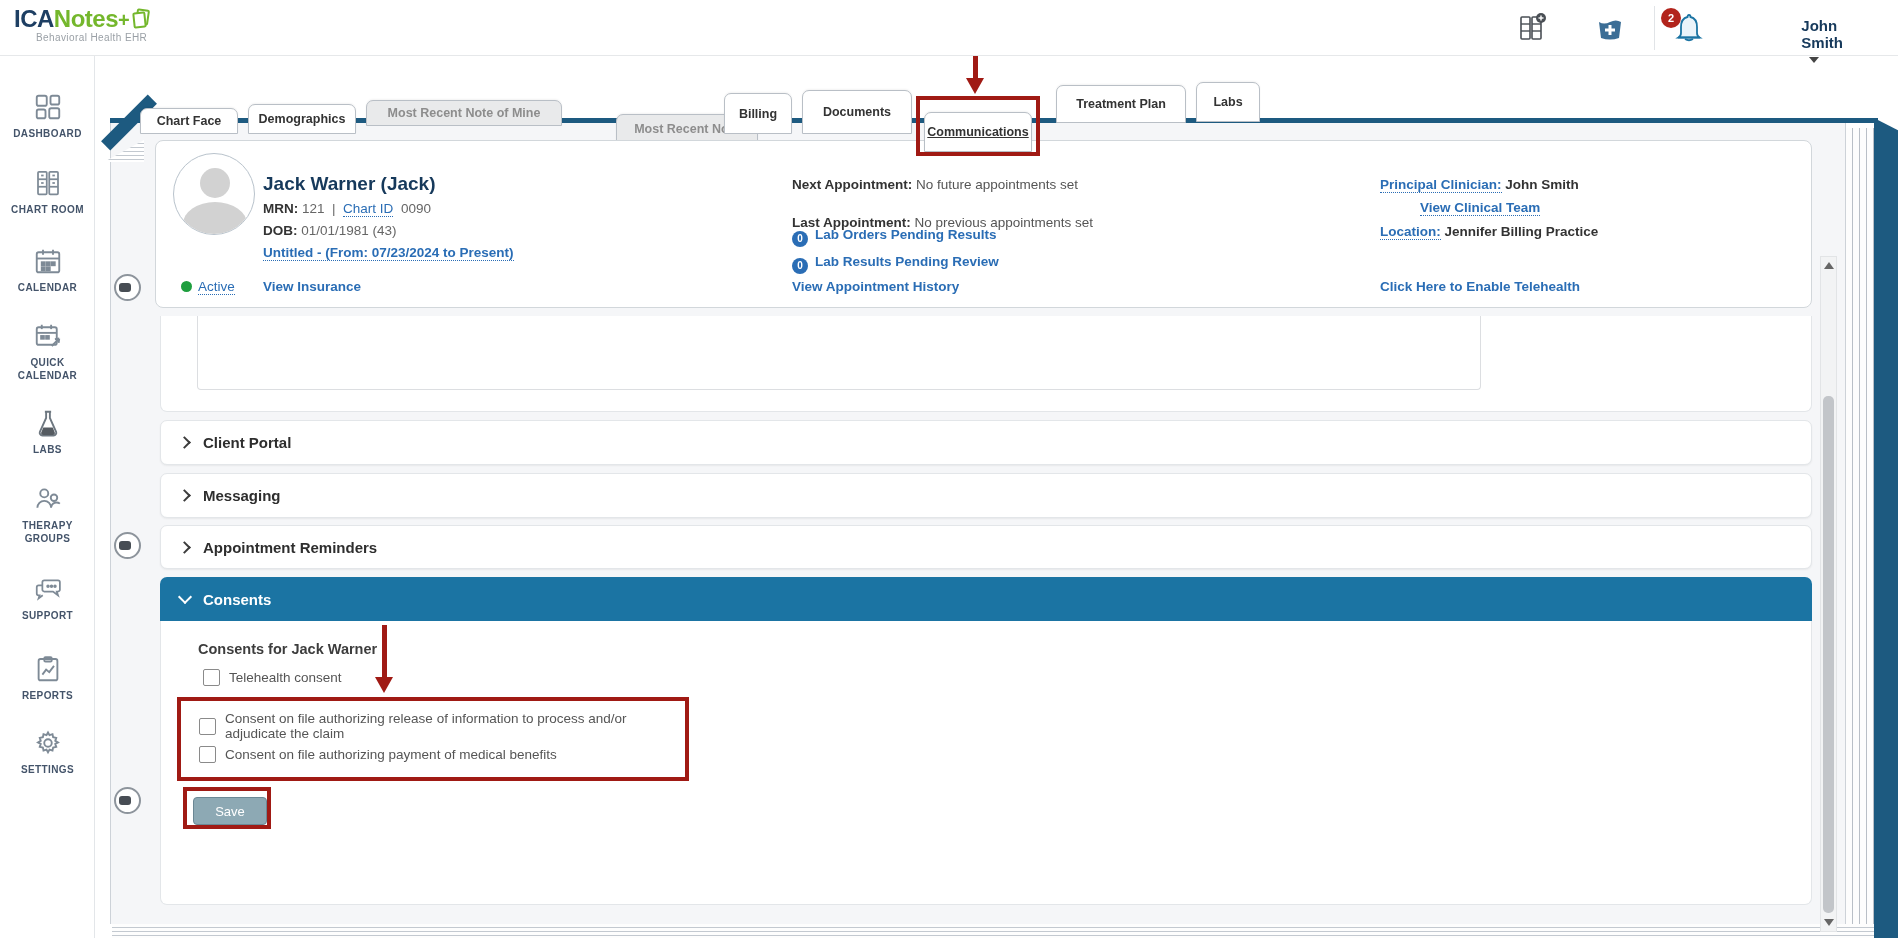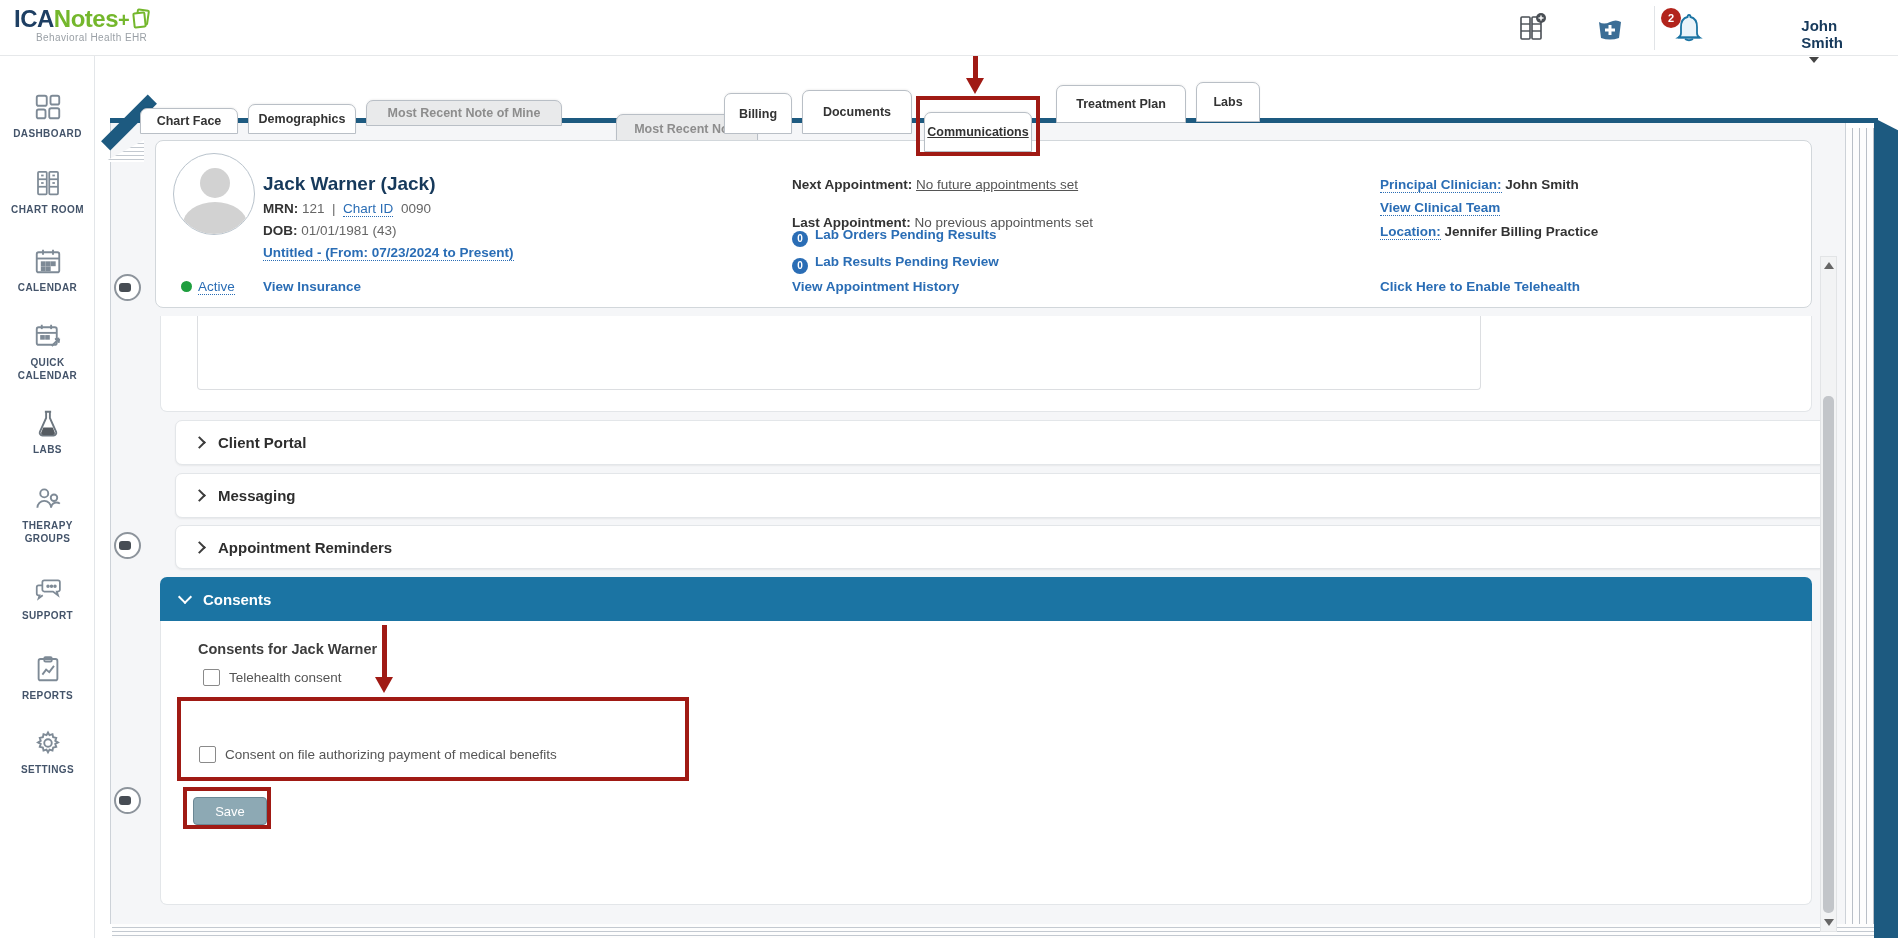--- a/index.html
+++ b/index.html
@@ -78,21 +78,21 @@
   
   .sbar { position:absolute; left:1820px; top:256px; width:17px; height:676px; background:#f2f3f4; border:1px solid #e2e4e6; z-index:9; }
   .sarrow { position:absolute; left:3px; width:0; height:0; border-left:5px solid transparent; border-right:5px solid transparent; }
   .sarrow.up { top:5px; border-bottom:7px solid #666; }
   .sarrow.down { bottom:5px; border-top:7px solid #666; }
   .sthumb { position:absolute; left:2px; top:139px; width:11px; height:517px; background:#c2c5c9; border-radius:5px; }
 
   
   .sect-partial { position:absolute; left:160px; top:316px; width:1652px; height:96px; background:#fff; border:1px solid #e3e6e9; border-top:none; border-radius:0 0 7px 7px; z-index:8; }
   .sect-partial .inner { position:absolute; left:36px; top:0; width:1284px; height:74px; background:#fff; border:1px solid #dcdee1; border-top:none; border-radius:0 0 4px 4px; }
-  .accordion { position:absolute; left:160px; width:1652px; height:45px; background:#fff; border:1px solid #e3e6e9; border-radius:7px; box-shadow:0 1px 2px rgba(0,0,0,0.06); display:flex; align-items:center; z-index:8; cursor:pointer;margin-left:15px; }
+  .accordion { position:absolute; left:160px; width:1652px; height:45px; background:#fff; border:1px solid #e3e6e9; border-radius:7px; box-shadow:0 1px 2px rgba(0,0,0,0.06); display:flex; align-items:center; z-index:8; cursor:pointer; }
   .acc-chev { width:9px; height:9px; border-top:2px solid #3c3c3c; border-right:2px solid #3c3c3c; transform:rotate(45deg); margin:0 14px 0 19px; flex:0 0 auto; }
   .acc-label { font-size:15px; font-weight:bold; color:#2e2e2e; }
   .consents-head { position:absolute; left:160px; top:577px; width:1652px; height:44px; background:#1b74a3; border-radius:7px 7px 0 0; display:flex; align-items:center; z-index:8; cursor:pointer; }
   .consents-head .chev { width:10px; height:10px; border-left:2.5px solid #fff; border-bottom:2.5px solid #fff; transform:rotate(-45deg); margin:-4px 13px 0 20px; }
   .consents-head .t { font-size:15px; font-weight:bold; color:#fff;text-align:right; }
   .consents-body { position:absolute; left:160px; top:621px; width:1652px; height:284px; background:#fff; border:1px solid #e3e6e9; border-top:none; border-radius:0 0 7px 7px; z-index:8; }
   .c-heading { position:absolute; left:37px; top:20px; font-size:14.5px; font-weight:bold; color:#3d3d3d; }
   .ckrow { position:absolute; display:flex; align-items:center; }
   .ckbox { width:17px; height:17px; border:1.5px solid #8a8a8a; border-radius:2px; background:#fff; margin-right:9px; flex:0 0 auto; cursor:pointer; }
   .cklabel { font-size:13.5px; color:#555; }
@@ -333,41 +333,41 @@
     </div>
     <div class="statusrow" style="left:25px;">
       <span class="gdot"></span><a class="lnk dot-u">Active</a>
     </div>
     <div class="statusrow" style="left:107px;">
       <a class="boldlnk">View Insurance</a>
     </div>
 
     <div class="prow" style="left:636px; top:36px;">
       <span class="blab">Next Appointment:</span>
-      <span style="color:#555;text-decoration:underline;">No future appointments set</span>
+      <span style="color:#555;">No future appointments set</span>
     </div>
     <div class="prow" style="left:636px; top:74px;">
       <span class="blab">Last Appointment:</span>
       <span style="color:#555;">No previous appointments set</span>
     </div>
     <div class="prow" style="left:636px; top:86px;">
       <span class="badge0">0</span><a class="boldlnk">Lab Orders Pending Results</a>
     </div>
     <div class="prow" style="left:636px; top:113px;">
       <span class="badge0">0</span><a class="boldlnk">Lab Results Pending Review</a>
     </div>
     <div class="statusrow" style="left:636px;">
       <a class="boldlnk">View Appointment History</a>
     </div>
 
     <div class="prow" style="left:1224px; top:36px;">
       <a class="lnk dot-u" style="font-weight:bold;">Principal Clinician:</a>
       <span class="val600">John Smith</span>
     </div>
-    <div class="prow" style="left:1224px; top:59px;">
+    <div class="prow" style="left:1264px; top:59px;">
       <a class="boldlnk dot-u">View Clinical Team</a>
     </div>
     <div class="prow" style="left:1224px; top:83px;">
       <a class="lnk dot-u" style="font-weight:bold;">Location:</a>
       <span class="val600">Jennifer Billing Practice</span>
     </div>
     <div class="statusrow" style="left:1224px;">
       <a class="boldlnk">Click Here to Enable Telehealth</a>
     </div>
   </section>
@@ -402,20 +402,24 @@
 
   <div class="consents-body">
     <div class="c-heading">Consents for Jack Warner</div>
 
     <div class="ckrow" style="left:42px; top:48px;">
       <span class="ckbox"></span>
       <span class="cklabel">Telehealth consent</span>
     </div>
 
     <div class="anno-box" style="left:16px; top:76px; width:512px; height:84px;">
+      <div class="ckrow" style="left:18px; top:10px;">
+        <span class="ckbox"></span>
+        <span class="cklabel">Consent on file authorizing release of information to process and/or adjudicate the claim</span>
+      </div>
       <div class="ckrow" style="left:18px; top:45px;">
         <span class="ckbox"></span>
         <span class="cklabel">Consent on file authorizing payment of medical benefits</span>
       </div>
     </div>
 
     <div class="arrow-down" style="left:214px; top:4px; width:19px; height:68px;">
       <span class="shaft" style="height:52px;"></span>
       <span class="head" style="top:52px;"></span>
     </div>

